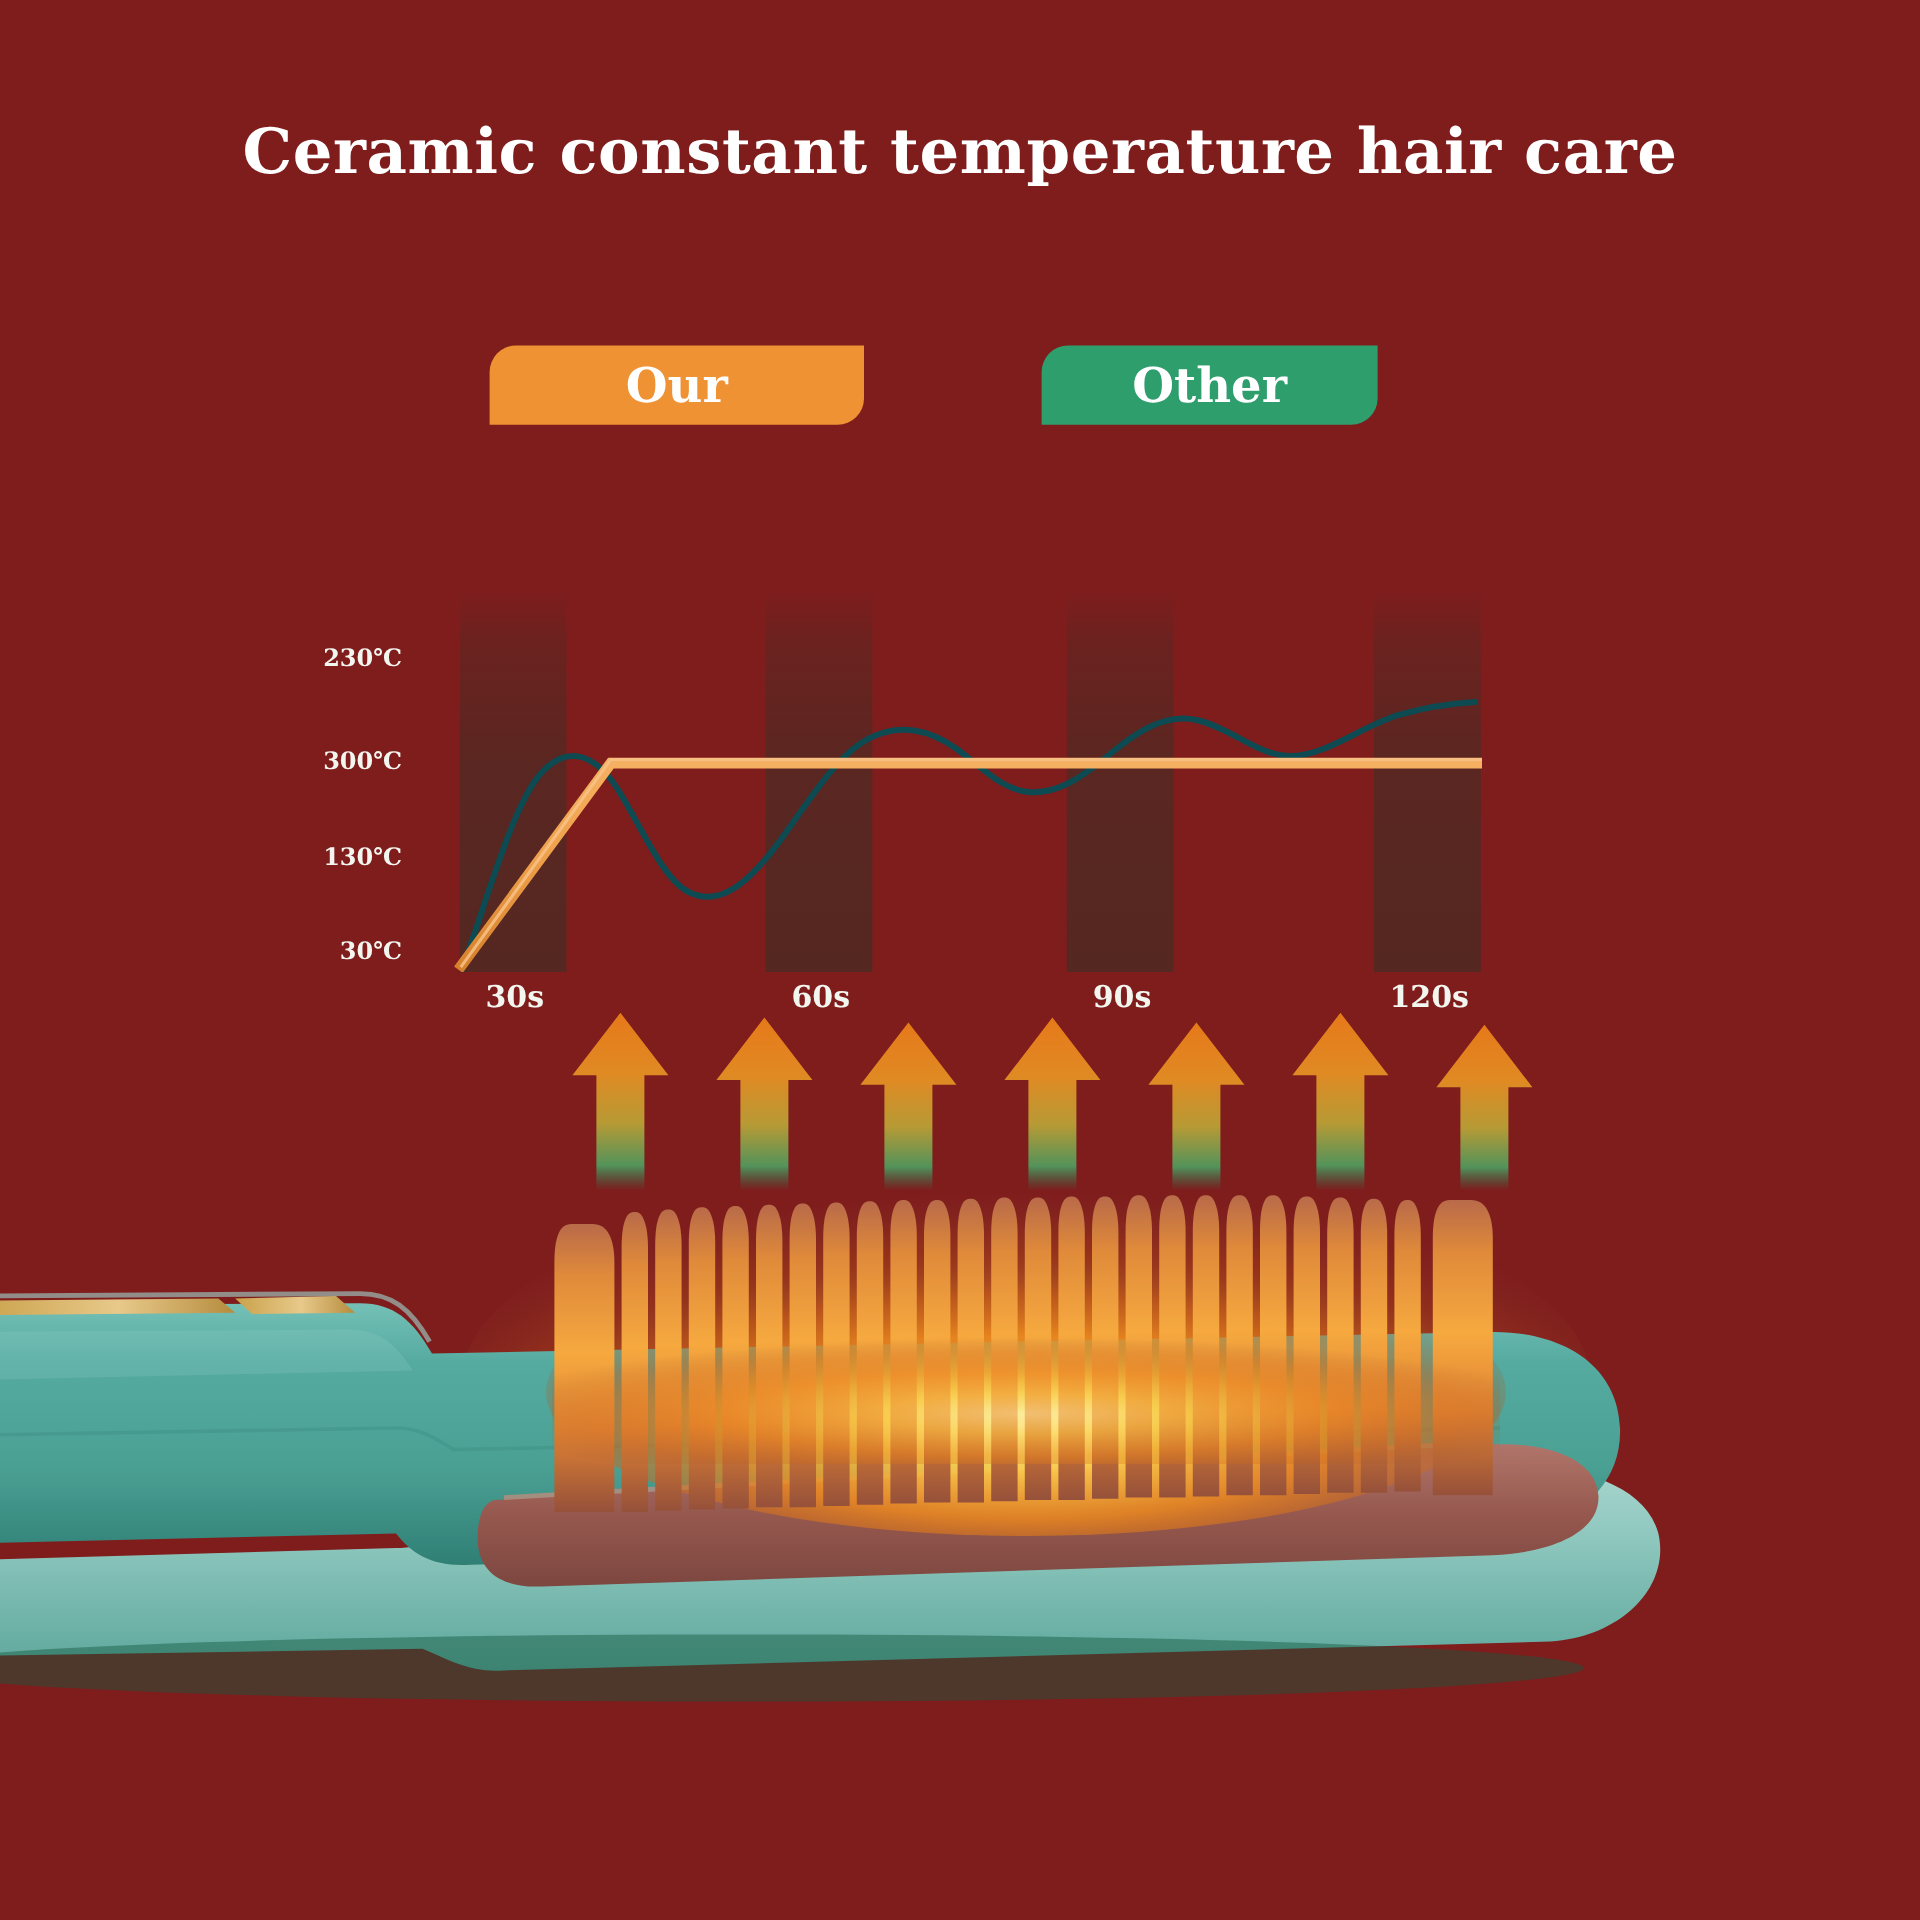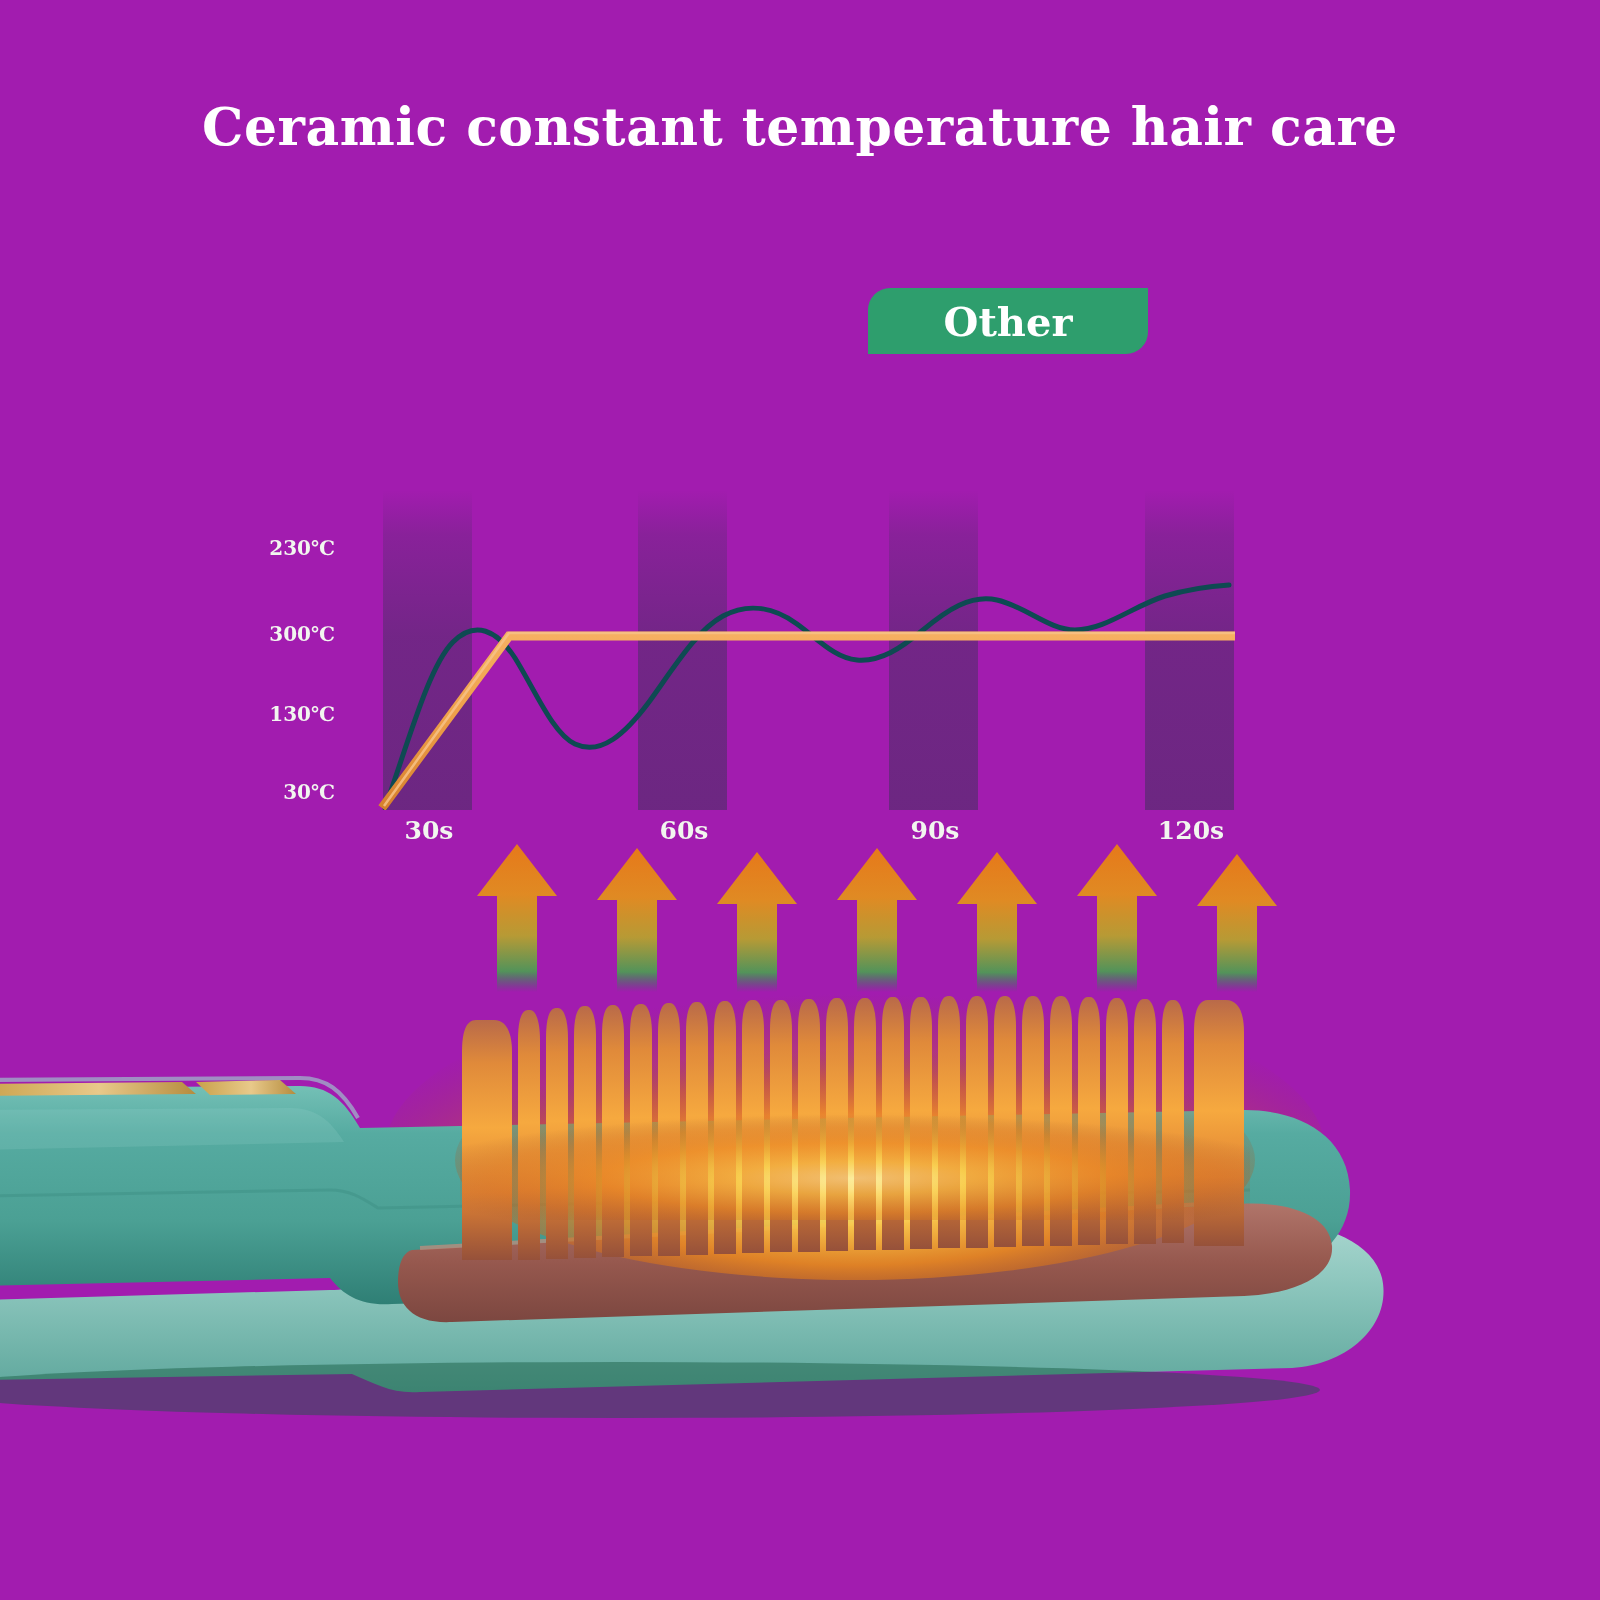--- a/index.html
+++ b/index.html
@@ -3,21 +3,21 @@
 <meta charset="utf-8">
 <style>
   html, body {
     margin: 0; padding: 0;
     background: #1f6b4d;
   }
   #stage {
     position: relative;
     width: 1600px; height: 1600px;
     overflow: hidden;
-    background: #a21caf;
+    background: #7f1d1d;
     font-family: "Liberation Serif", serif;
     user-select: none;
   }
 
   
   #title {
     position: absolute;
     left: 0; right: 0; top: 96px;
     text-align: center;
     color: #ffffff;
@@ -93,20 +93,23 @@
   
   #product { position: absolute; left: 0; top: 960px; width: 1600px; height: 640px; }
 </style>
 </head>
 <body>
 
 <div id="stage">
 
   <div id="title">Ceramic constant temperature hair care</div>
 
+  <div class="pill" id="pill-our">
+    <span>Our</span>
+  </div>
   <div class="pill" id="pill-other">
     <span>Other</span>
   </div>
 
   <div id="chart">
 
     <div class="ylabel" style="top:46px">230℃</div>
     <div class="ylabel" style="top:132px">300℃</div>
     <div class="ylabel" style="top:212px">130℃</div>
     <div class="ylabel" style="top:290px">30℃</div>

